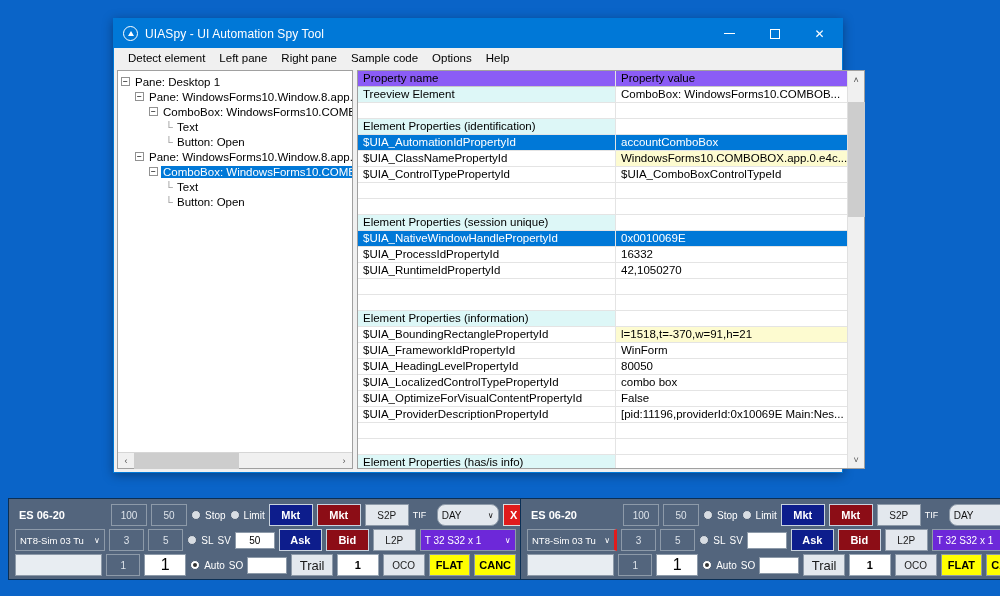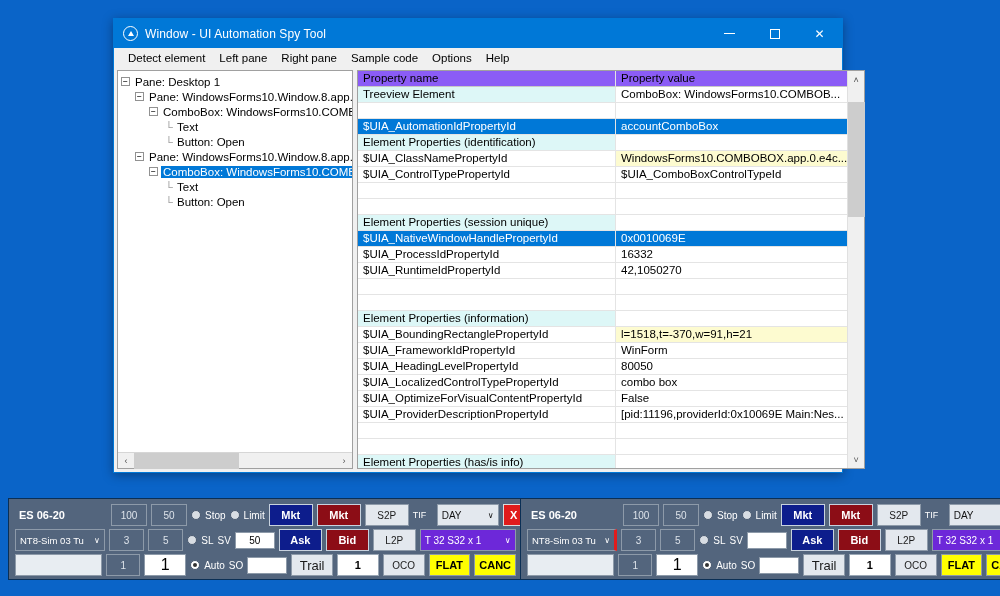--- a/index.html
+++ b/index.html
@@ -283,34 +283,34 @@
   .btn-x        { background: #e01b1b; color: #fff; border: 1px solid #dcdcdc; width: 22px; font-size: 11px;}
   .btn-t        { background: #19c93c; color: #fff; border: 1px solid #dcdcdc; width: 22px; font-size: 11px;}
   .btn-a        { background: #e3e8ee; color: #1a1a1a; border: 1px solid #8d9aa9; width: 22px; font-size: 11px; font-weight: normal;}
   .tif-label    { font-size: 9px; color: #fff; width: 20px; text-align: left; }
   .tp-sel {
     height: 22px; background: #e3e8ee; border: 1px solid #8d9aa9;
     color: #111; font-size: 10px;
     display: flex; align-items: center; justify-content: space-between;
     padding: 0 4px;
   }
-  .tp-sel.day { width: 62px; }
+  .tp-sel.day { width: 62px; border-radius: 8px; }
   .tp-sel.t32 { width: 98px; background: #6d28d9; color: #fff; border-color: #8d9aa9;}
   .caret { font-size: 8px; }
 </style>
 </head>
 <body>
 
 <div id="uiaspy-window">
 
   <div id="titlebar">
     <div class="title-logo">
         <span></span>
       </div>
-    <div id="title-text">Window - UI Automation Spy Tool</div>
+    <div id="title-text">UIASpy - UI Automation Spy Tool</div>
     <div class="win-btn">
         <span class="min-glyph"></span>
       </div>
     <div class="win-btn">
         <span class="max-glyph"></span>
       </div>
     <div class="win-btn">
         <span>✕</span>
       </div>
   </div>
@@ -391,27 +391,27 @@
         </div>
         <div id="grid-rows">
             <div class="grow teal">
               <div class="gcell-name">Treeview Element</div>
               <div class="gcell-val">ComboBox: WindowsForms10.COMBOB...</div>
             </div>
             <div class="grow spacer">
               <div class="gcell-name"></div>
               <div class="gcell-val"></div>
             </div>
+            <div class="grow section">
+              <div class="gcell-name">Element Properties (identification)</div>
+              <div class="gcell-val"></div>
+            </div>
             <div class="grow sel">
               <div class="gcell-name">$UIA_AutomationIdPropertyId</div>
               <div class="gcell-val">accountComboBox</div>
-            </div>
-            <div class="grow section">
-              <div class="gcell-name">Element Properties (identification)</div>
-              <div class="gcell-val"></div>
             </div>
             <div class="grow yellowval">
               <div class="gcell-name">$UIA_ClassNamePropertyId</div>
               <div class="gcell-val">WindowsForms10.COMBOBOX.app.0.e4c...</div>
             </div>
             <div class="grow ">
               <div class="gcell-name">$UIA_ControlTypePropertyId</div>
               <div class="gcell-val">$UIA_ComboBoxControlTypeId</div>
             </div>
             <div class="grow spacer">

